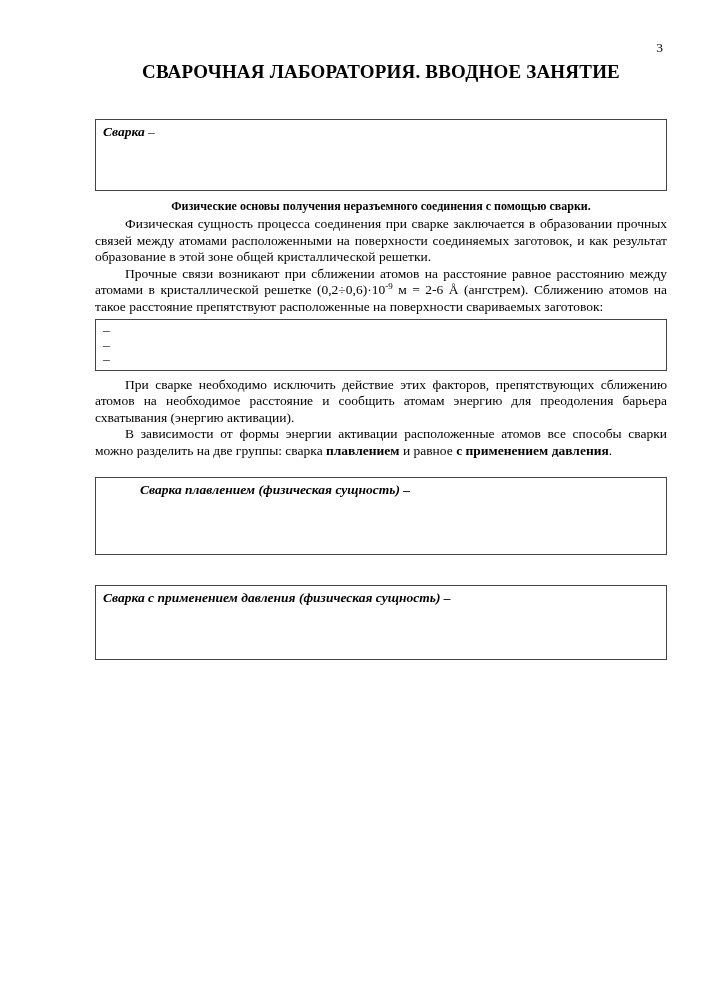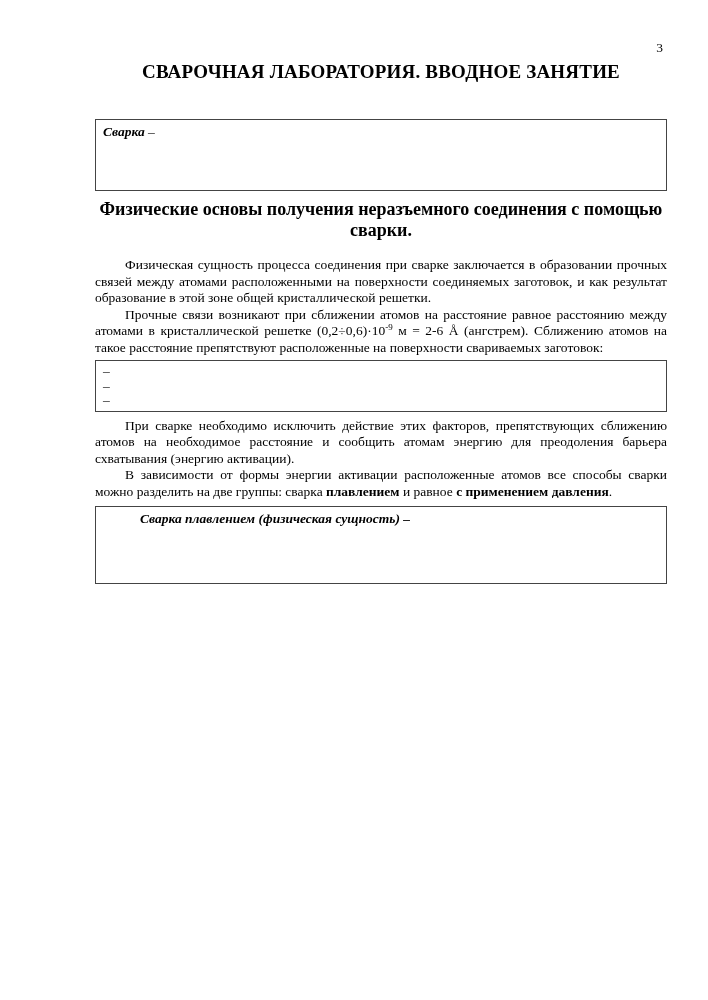--- a/index.html
+++ b/index.html
@@ -46,23 +46,23 @@
     min-height: 72px;
   }
   .term {
     font-weight: bold;
     font-style: italic;
   }
   .dash {
     font-style: italic;
   }
   .section-heading {
-    margin: 8px 0 16px 0;
+    margin: 8px 0 2px 0;
     text-align: center;
-    font-size: 18px;
+    font-size: 12px;
     font-weight: bold;
   }
   .para {
     margin: 0;
     font-size: 13.5px;
     line-height: 16.5px;
     text-align: justify;
     text-indent: 30px;
   }
   .para sup {
@@ -76,21 +76,21 @@
   }
   .factor-line {
     line-height: 14.5px;
     font-size: 13.5px;
   }
   .answer-box .box-label {
     font-weight: bold;
     font-style: italic;
   }
   .melting-box {
-    margin-top: 6px;
+    margin-top: 18px;
     min-height: 78px;
     padding-left: 44px;
   }
   .pressure-box {
     margin-top: 30px;
     min-height: 75px;
   }
 </style>
 </head>
 <body>
@@ -116,15 +116,16 @@
       <div class="factor-line">–</div>
       <div class="factor-line">–</div>
     </div>
 
     <p class="para">При сварке необходимо исключить действие этих факторов, препятствующих сближению атомов на необходимое расстояние и сообщить атомам энергию для преодоления барьера схватывания (энергию активации).</p>
 
     <p class="para"><span>В зависимости от формы энергии активации расположенные атомов все способы сварки можно разделить на две группы: сварка </span><b>плавлением</b><span> и равное </span><b>с применением давления</b><span>.</span></p>
 
     <div class="box answer-box melting-box"><span class="box-label">Сварка плавлением (физическая сущность) –</span></div>
 
+    <div class="box answer-box pressure-box"><span class="box-label">Сварка с применением давления (физическая сущность) –</span></div>
 
   </div>
 </div>
 
 </body></html>

